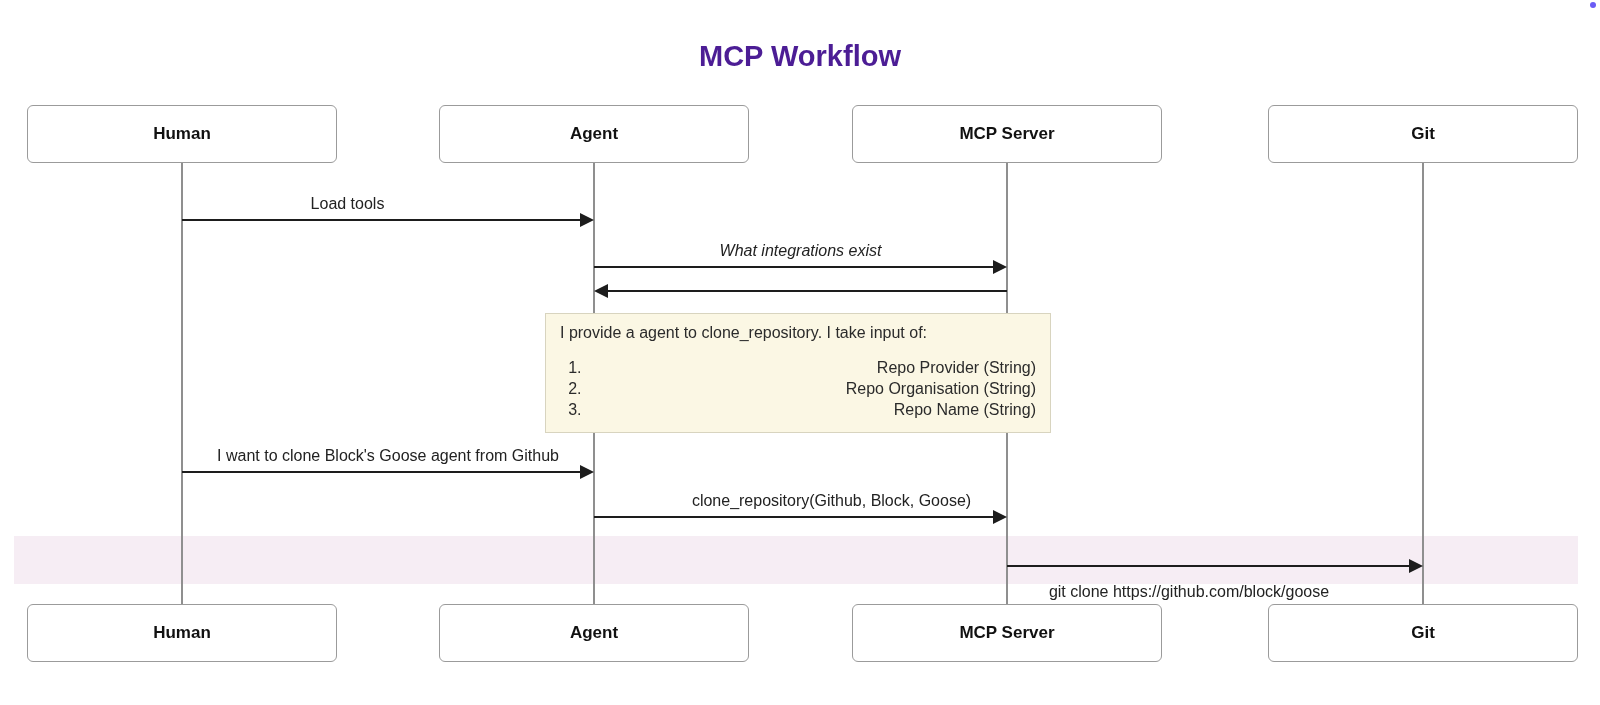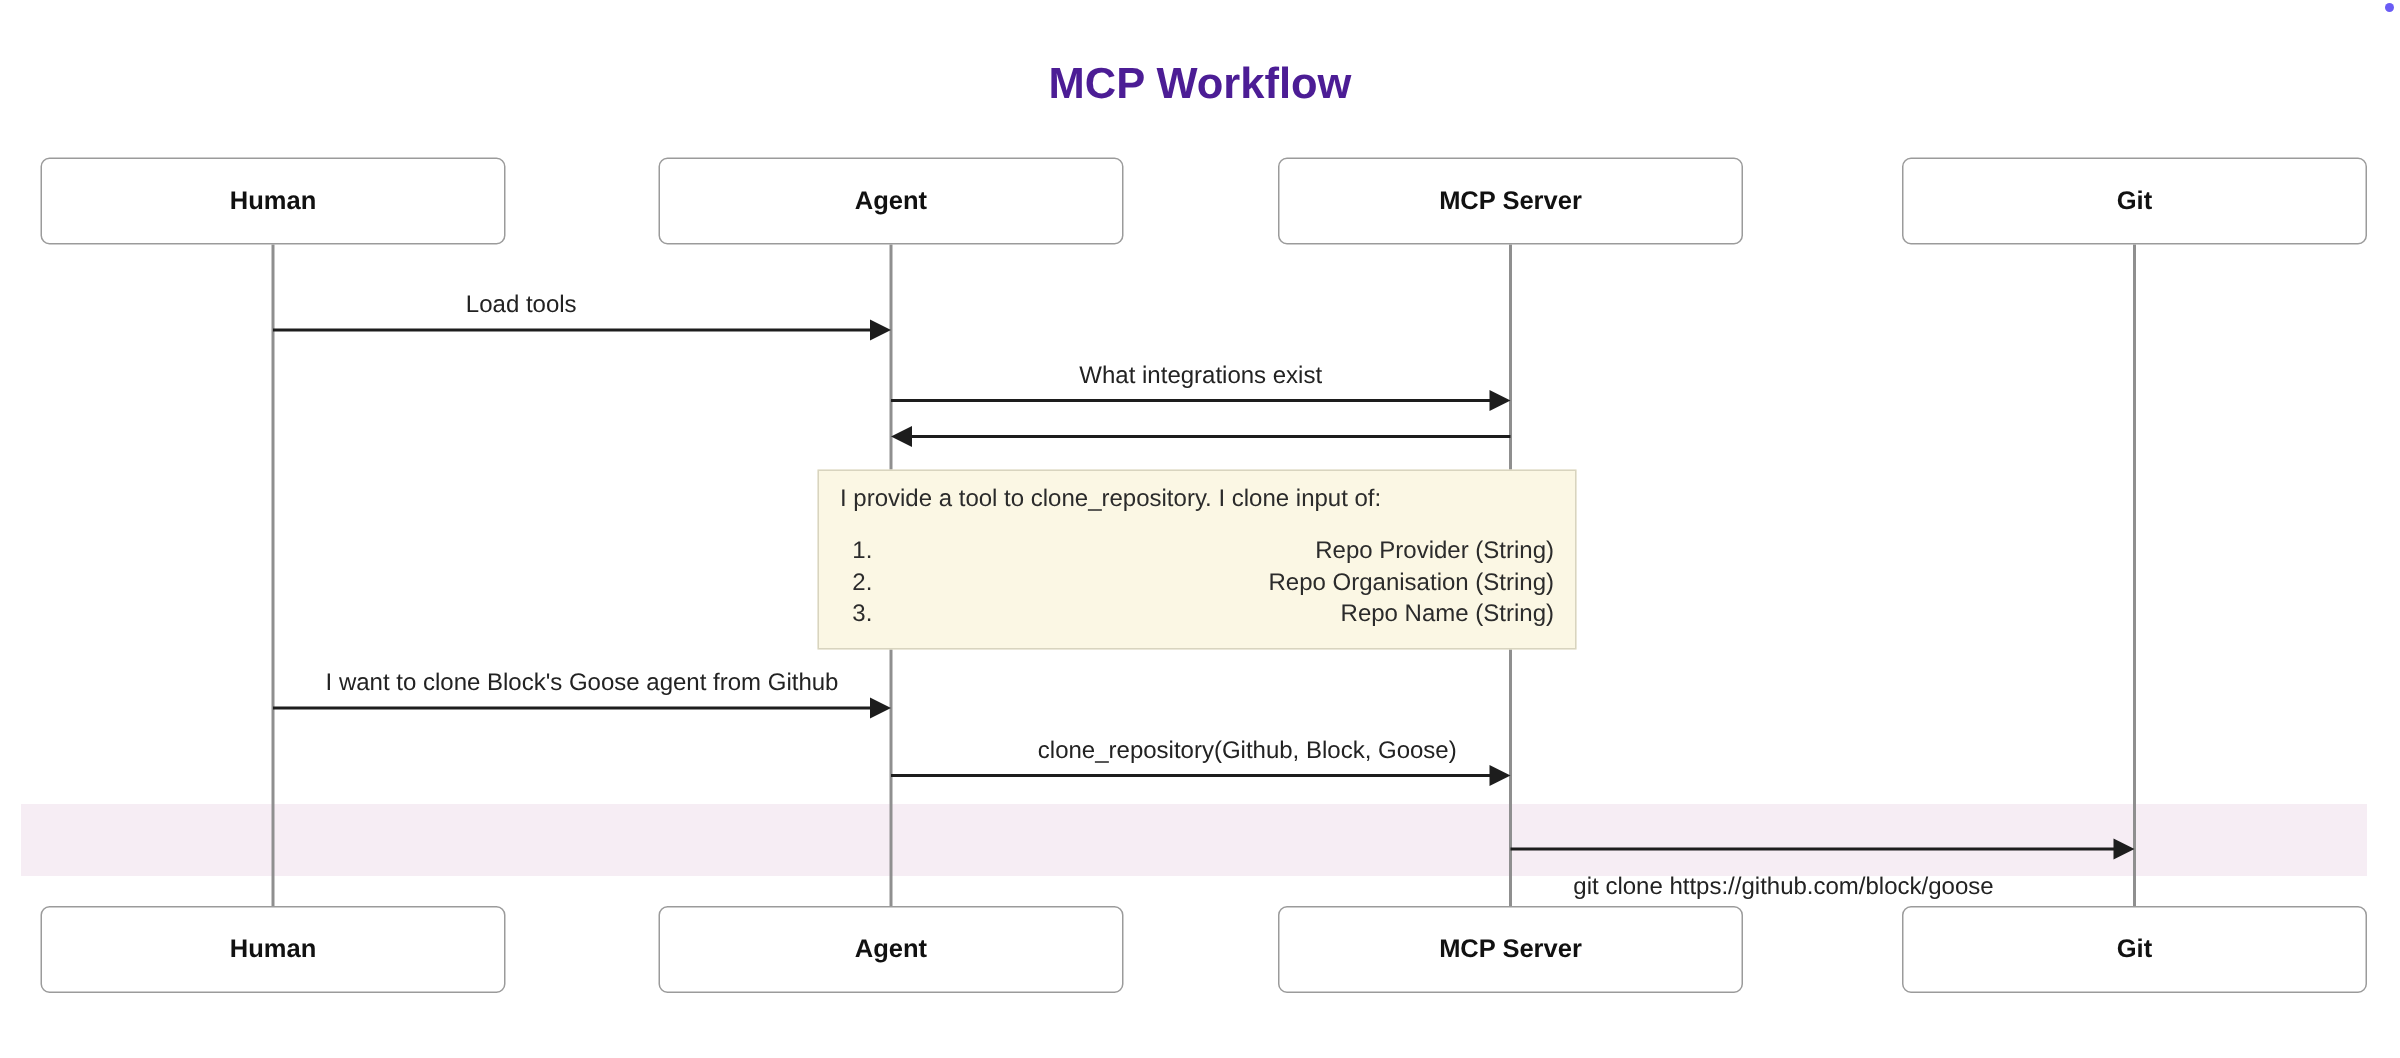--- a/index.html
+++ b/index.html
@@ -118,32 +118,32 @@
     <span>Git</span>
   </div>
 
   <div>
     <div class="msg-label" style="left:182px; top:195px; width:331px;">Load tools</div>
     <div class="msg-line" style="left:182px; top:219px; width:400px;"></div>
     <div class="arrowhead right" style="left:580px; top:213px;"></div>
   </div>
 
   <div>
-    <div class="msg-label" style="left:594px; top:242px; width:413px;">What integrations exist</div>
+    <div class="msg-label" style="left:594px; top:242px; width:413px;font-style:italic;">What integrations exist</div>
     <div class="msg-line" style="left:594px; top:266px; width:401px;"></div>
     <div class="arrowhead right" style="left:993px; top:260px;"></div>
   </div>
 
   <div>
     <div class="msg-line" style="left:606px; top:290px; width:401px;"></div>
     <div class="arrowhead left" style="left:594px; top:284px;"></div>
   </div>
 
   <div class="note">
-    <p>I provide a tool to clone_repository. I clone input of:</p>
+    <p>I provide a agent to clone_repository. I take input of:</p>
     <ol>
       <li>Repo Provider (String)</li>
       <li>Repo Organisation (String)</li>
       <li>Repo Name (String)</li>
     </ol>
   </div>
 
   <div>
     <div class="msg-label" style="left:182px; top:447px; width:412px;">I want to clone Block's Goose agent from Github</div>
     <div class="msg-line" style="left:182px; top:471px; width:400px;"></div>

